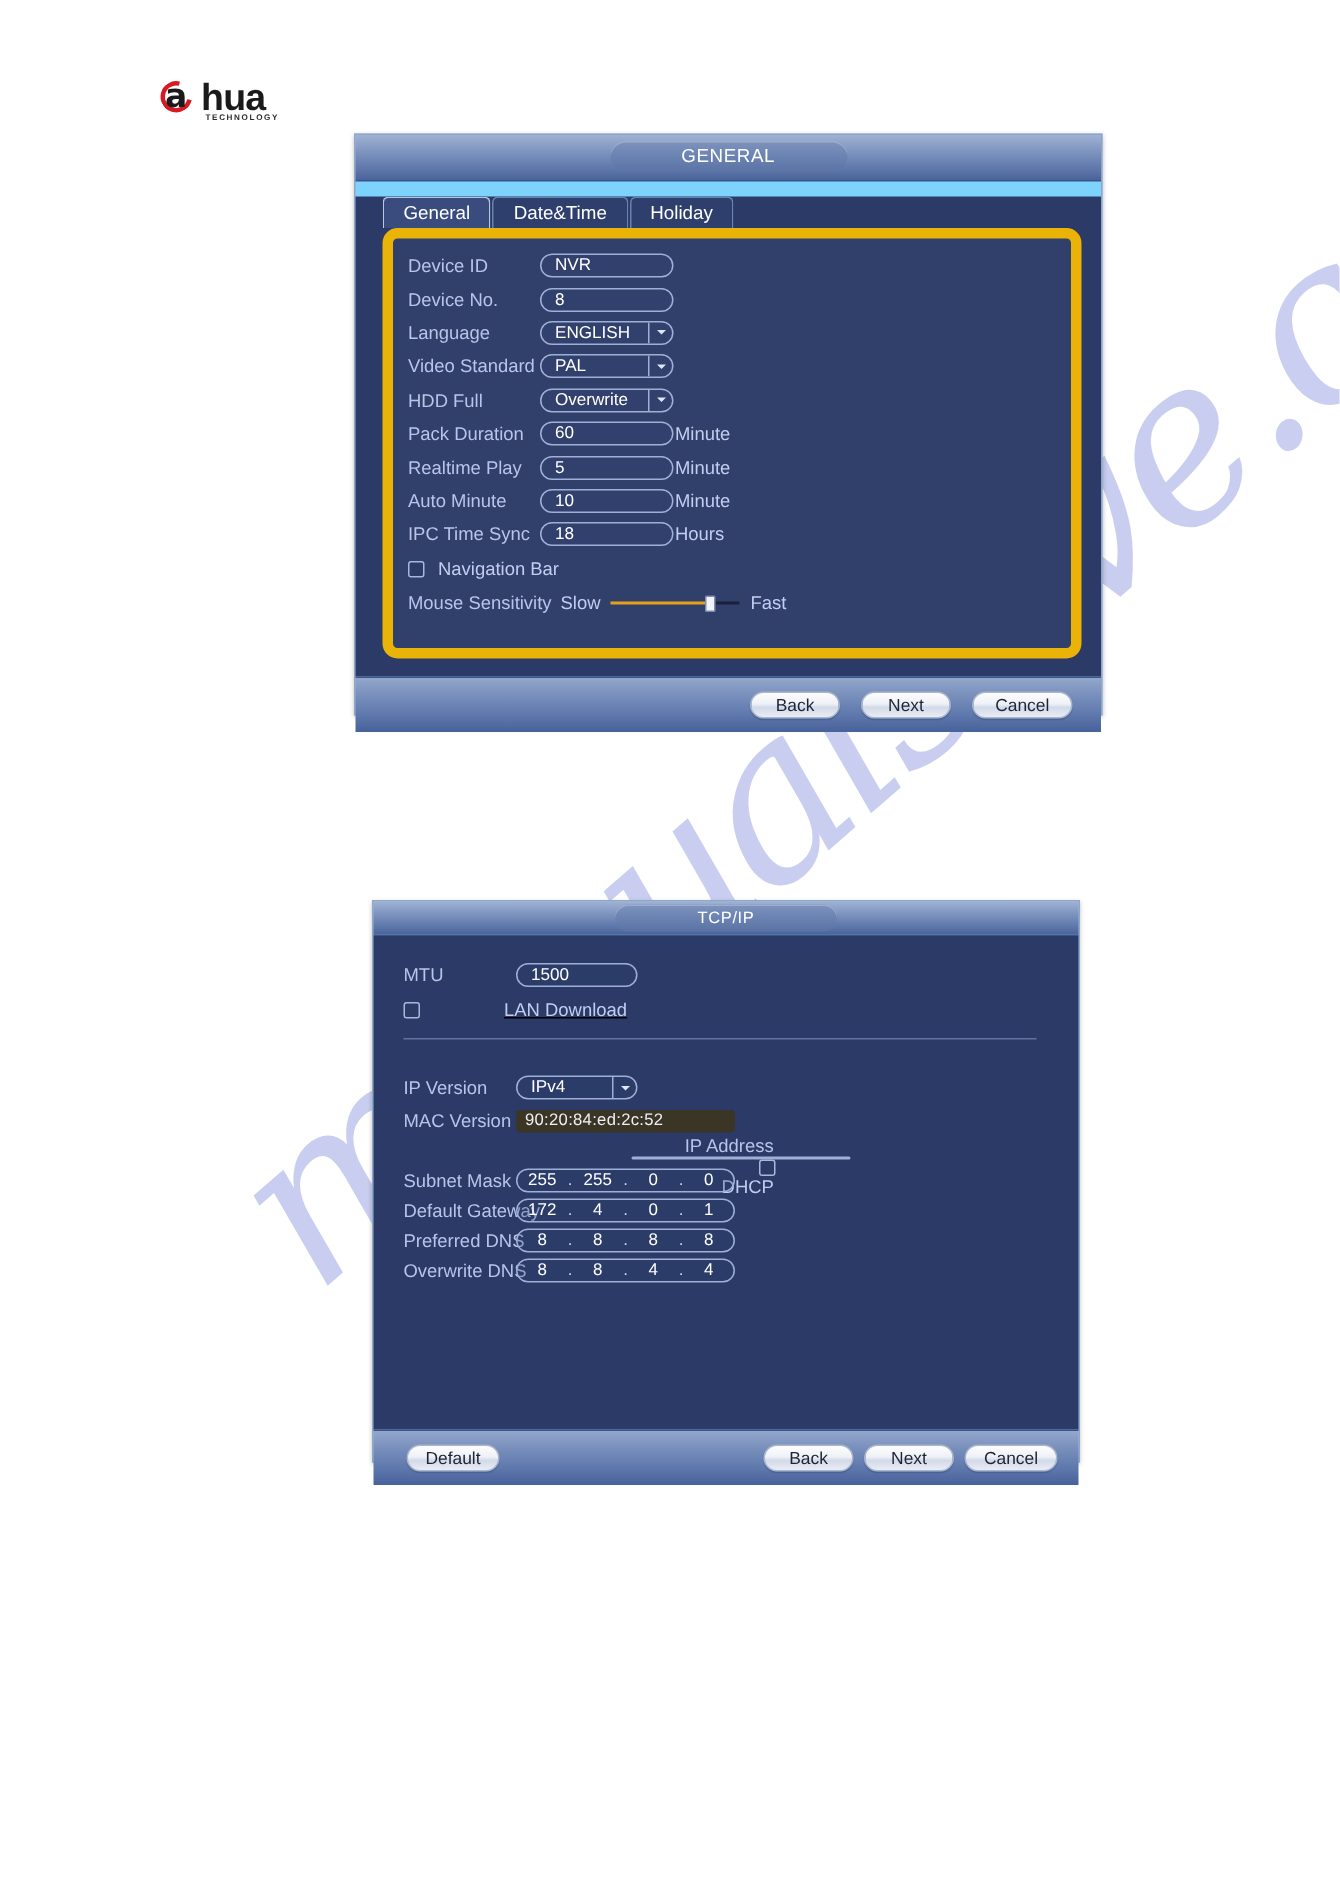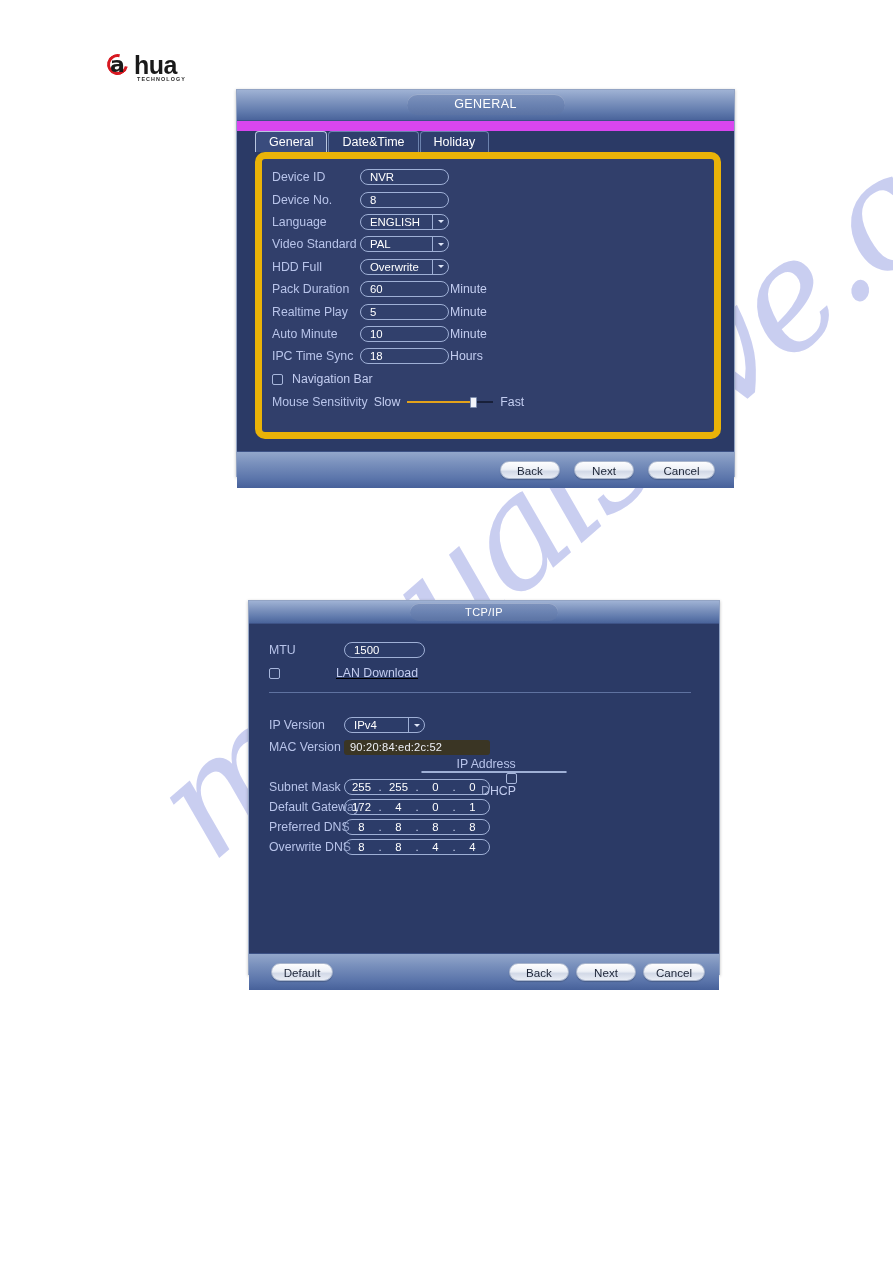--- a/index.html
+++ b/index.html
@@ -96,21 +96,21 @@
     letter-spacing: 1.1px;
     color: #2b2b2b;
   }
 
   
   .dialog {
     position: absolute;
     z-index: 2;
     box-sizing: border-box;
     border: 1px solid #93a4c4;
-    background: #d946ef;
+    background: #7dd3fc;
     box-shadow: 0 1px 3px rgba(0,0,0,0.25);
   }
   .dlg-titlebar {
     position: relative;
     height: 30px;
     background: linear-gradient(to bottom, #9fb2d4 0%, #8096c0 35%, #5e78ab 75%, #4a649b 100%);
     border-bottom: 1px solid #3d5286;
   }
   .dlg-title-pill {
     position: absolute;

